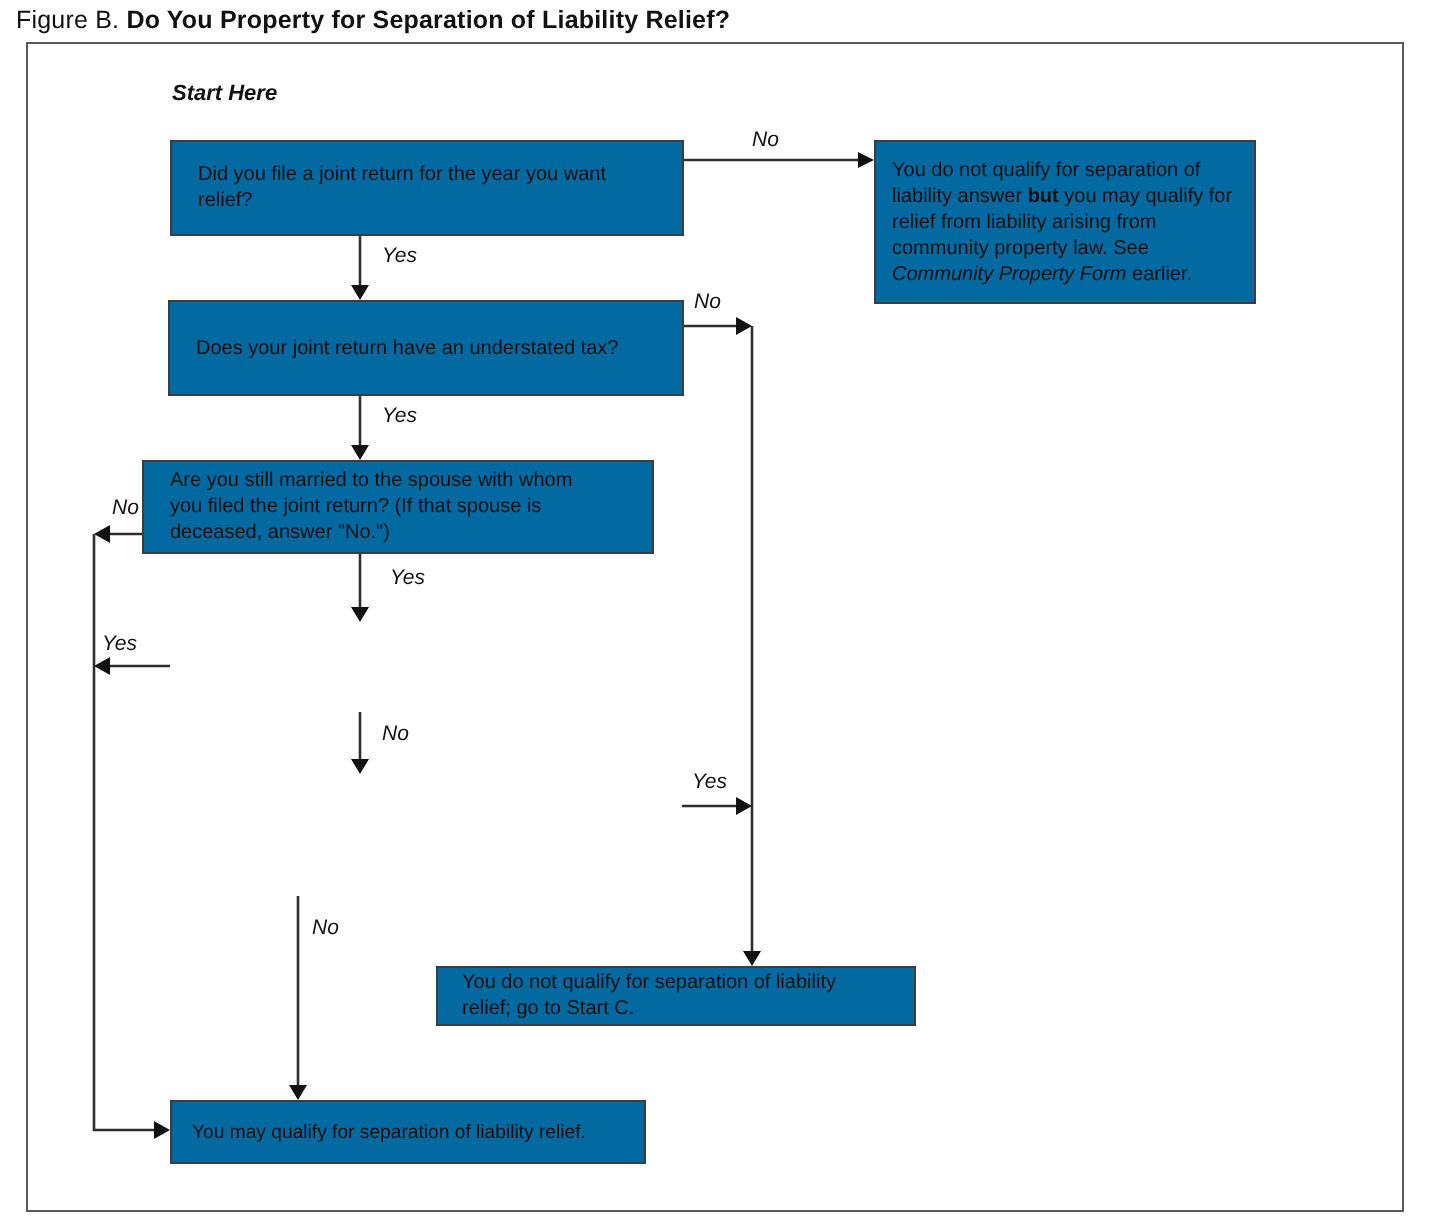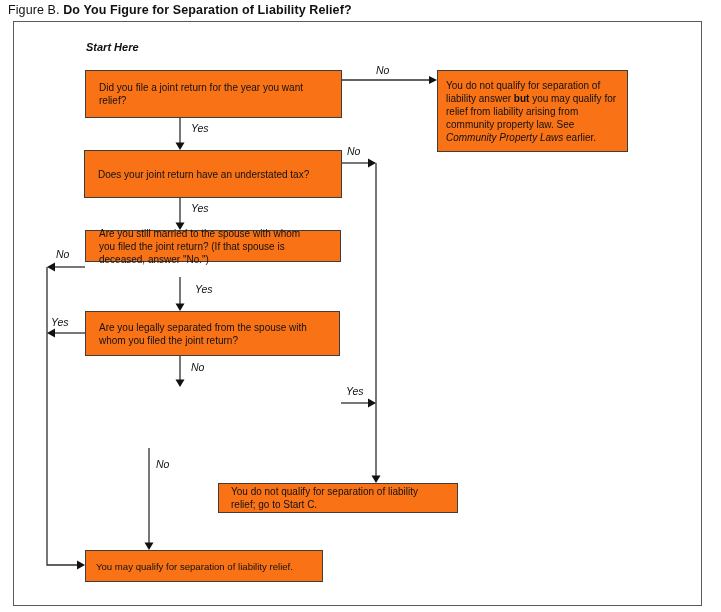--- a/index.html
+++ b/index.html
@@ -39,33 +39,33 @@
     left: 86px;
     top: 41px;
     font-size: 11px;
     font-weight: bold;
     font-style: italic;
     white-space: nowrap;
   }
   .node {
     position: absolute;
     border: 1px solid #3d3d3d;
-    background: #f97316;
+    background: #0369a1;
     box-sizing: border-box;
     display: flex;
     flex-direction: column;
     justify-content: center;
     font-size: 10px;
     line-height: 13px;
     white-space: pre-line;
     padding: 2px 4px 2px 13px;
   }
   .q1  { left: 85px;  top: 70px;  width: 257px; height: 48px; }
   .q2  { left: 84px;  top: 150px; width: 258px; height: 48px; }
-  .q3  { left: 85px;  top: 230px; width: 256px; height: 32px; }
+  .q3  { left: 71px;  top: 230px; width: 256px; height: 47px; }
   .q4  { left: 85px;  top: 311px; width: 255px; height: 45px; }
   .q5  { left: 85px;  top: 387px; width: 256px; height: 61px; }
   .community {
     left: 437px; top: 70px; width: 191px; height: 82px;
     white-space: normal; padding: 2px 4px 2px 8px;
   }
   .figc { left: 218px; top: 483px; width: 240px; height: 30px; padding-left: 12px; }
   .may  { left: 85px;  top: 550px; width: 238px; height: 32px; padding-left: 10px; white-space: nowrap; font-size: 9.6px; }
   .community .bold { font-weight: bold; }
   .community .italic { font-style: italic; }
@@ -86,21 +86,21 @@
     stroke: #2e2e2e;
     stroke-width: 1.3;
   }
   svg.connectors polygon { fill: #111111; stroke: none; }
 </style>
 </head>
 <body>
 
 <div class="page">
 
-  <div class="fig-title"><span>Figure B. </span><span class="bold">Do You Figure for Separation of Liability Relief?</span></div>
+  <div class="fig-title"><span>Figure B. </span><span class="bold">Do You Property for Separation of Liability Relief?</span></div>
 
   <div class="frame"></div>
 
   <svg class="connectors" viewBox="0 0 721 612" xmlns="http://www.w3.org/2000/svg">
 
     <polyline points="342,80 430,80"></polyline>
     <polygon points="429,76 429,84 437,80"></polygon>
 
     <polyline points="180,118 180,144"></polyline>
     <polygon points="175.5,142.5 184.5,142.5 180,150"></polygon>
@@ -137,25 +137,23 @@
   </svg>
 
   <div class="start-here">Start Here</div>
 
   <div class="node q1">Did you file a joint return for the year you want
 relief?</div>
   <div class="node q2">Does your joint return have an understated tax?</div>
   <div class="node q3">Are you still married to the spouse with whom
 you filed the joint return? (If that spouse is
 deceased, answer "No.")</div>
-  <div class="node q4">Are you legally separated from the spouse with
-whom you filed the joint return?</div>
 
   <div class="node community">
-      <div><span>You do not qualify for separation of liability answer </span><span class="bold">but</span><span> you may qualify for relief from liability arising from community property law. See </span><span class="italic">Community Property Laws</span><span> earlier.</span></div>
+      <div><span>You do not qualify for separation of liability answer </span><span class="bold">but</span><span> you may qualify for relief from liability arising from community property law. See </span><span class="italic">Community Property Form</span><span> earlier.</span></div>
     </div>
 
   <div class="node figc">You do not qualify for separation of liability
 relief; go to Start C.</div>
   <div class="node may">You may qualify for separation of liability relief.</div>
 
   <span class="edge-label" style="left:376px; top:64px;">No</span>
   <span class="edge-label" style="left:191px; top:122px;">Yes</span>
   <span class="edge-label" style="left:347px; top:145px;">No</span>
   <span class="edge-label" style="left:191px; top:202px;">Yes</span>

